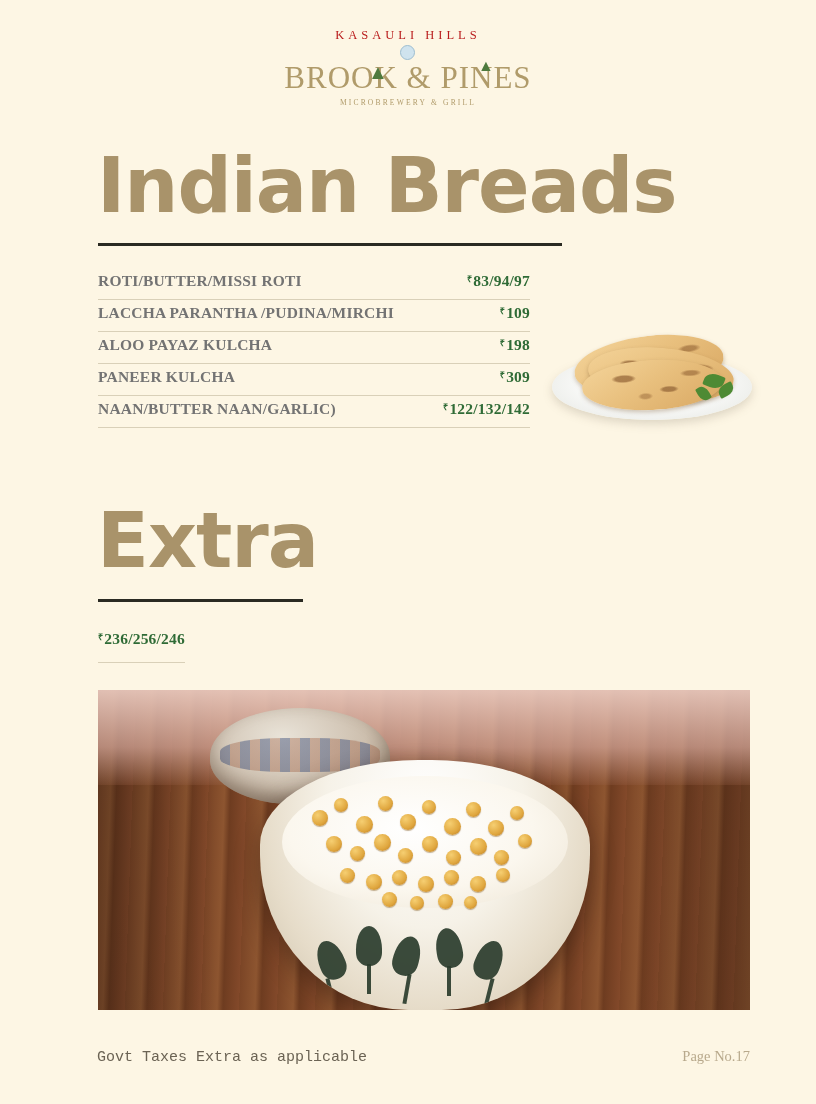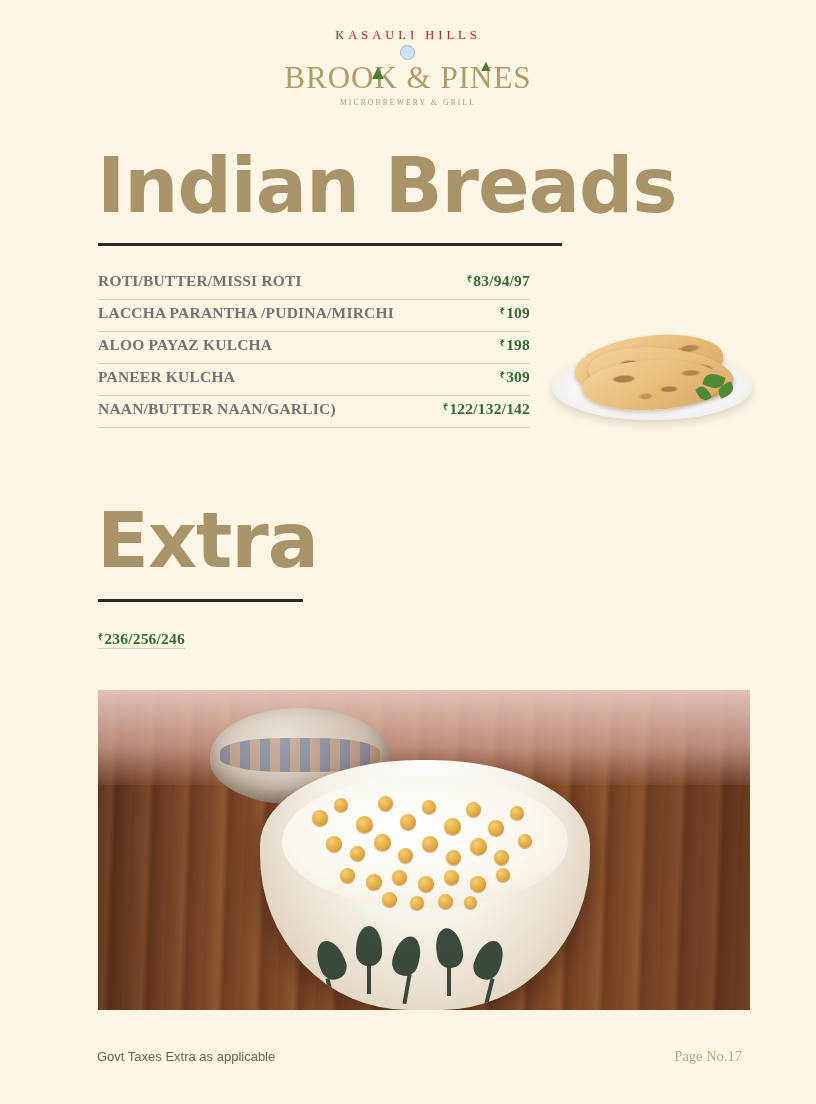--- a/index.html
+++ b/index.html
@@ -164,21 +164,21 @@
     display: flex;
     align-items: baseline;
     justify-content: space-between;
   }
   .raitas-row .item-name {
     border-bottom: 1px solid #d9d0b8;
     padding-bottom: 4px;
   }
   .raitas-row .item-price {
     border-bottom: 1px solid #d9d0b8;
-    padding-bottom: 0;
+    padding-bottom: 14px;
   }
 
   
   .bread-photo {
     position: absolute;
     left: 552px;
     top: 306px;
     width: 200px;
     height: 120px;
   }
@@ -286,27 +286,27 @@
     width: 4px; height: 30px;
     background: #2a3c2c;
     opacity: 0.92;
   }
 
   
   .footer-left {
     position: absolute;
     left: 97px;
     top: 1049px;
-    font-family: Liberation Sans, sans-serif;
-    font-size: 13px;
+    font-family: Liberation Mono, monospace;
+    font-size: 15px;
     color: #6b6354;
   }
   .footer-right {
     position: absolute;
-    right: 74px;
+    right: 66px;
     top: 1048px;
     font-family: "Liberation Serif", serif;
     font-size: 14.5px;
     color: #b8a98c;
   }
 </style>
 </head>
 <body>
 
 <div class="page">

